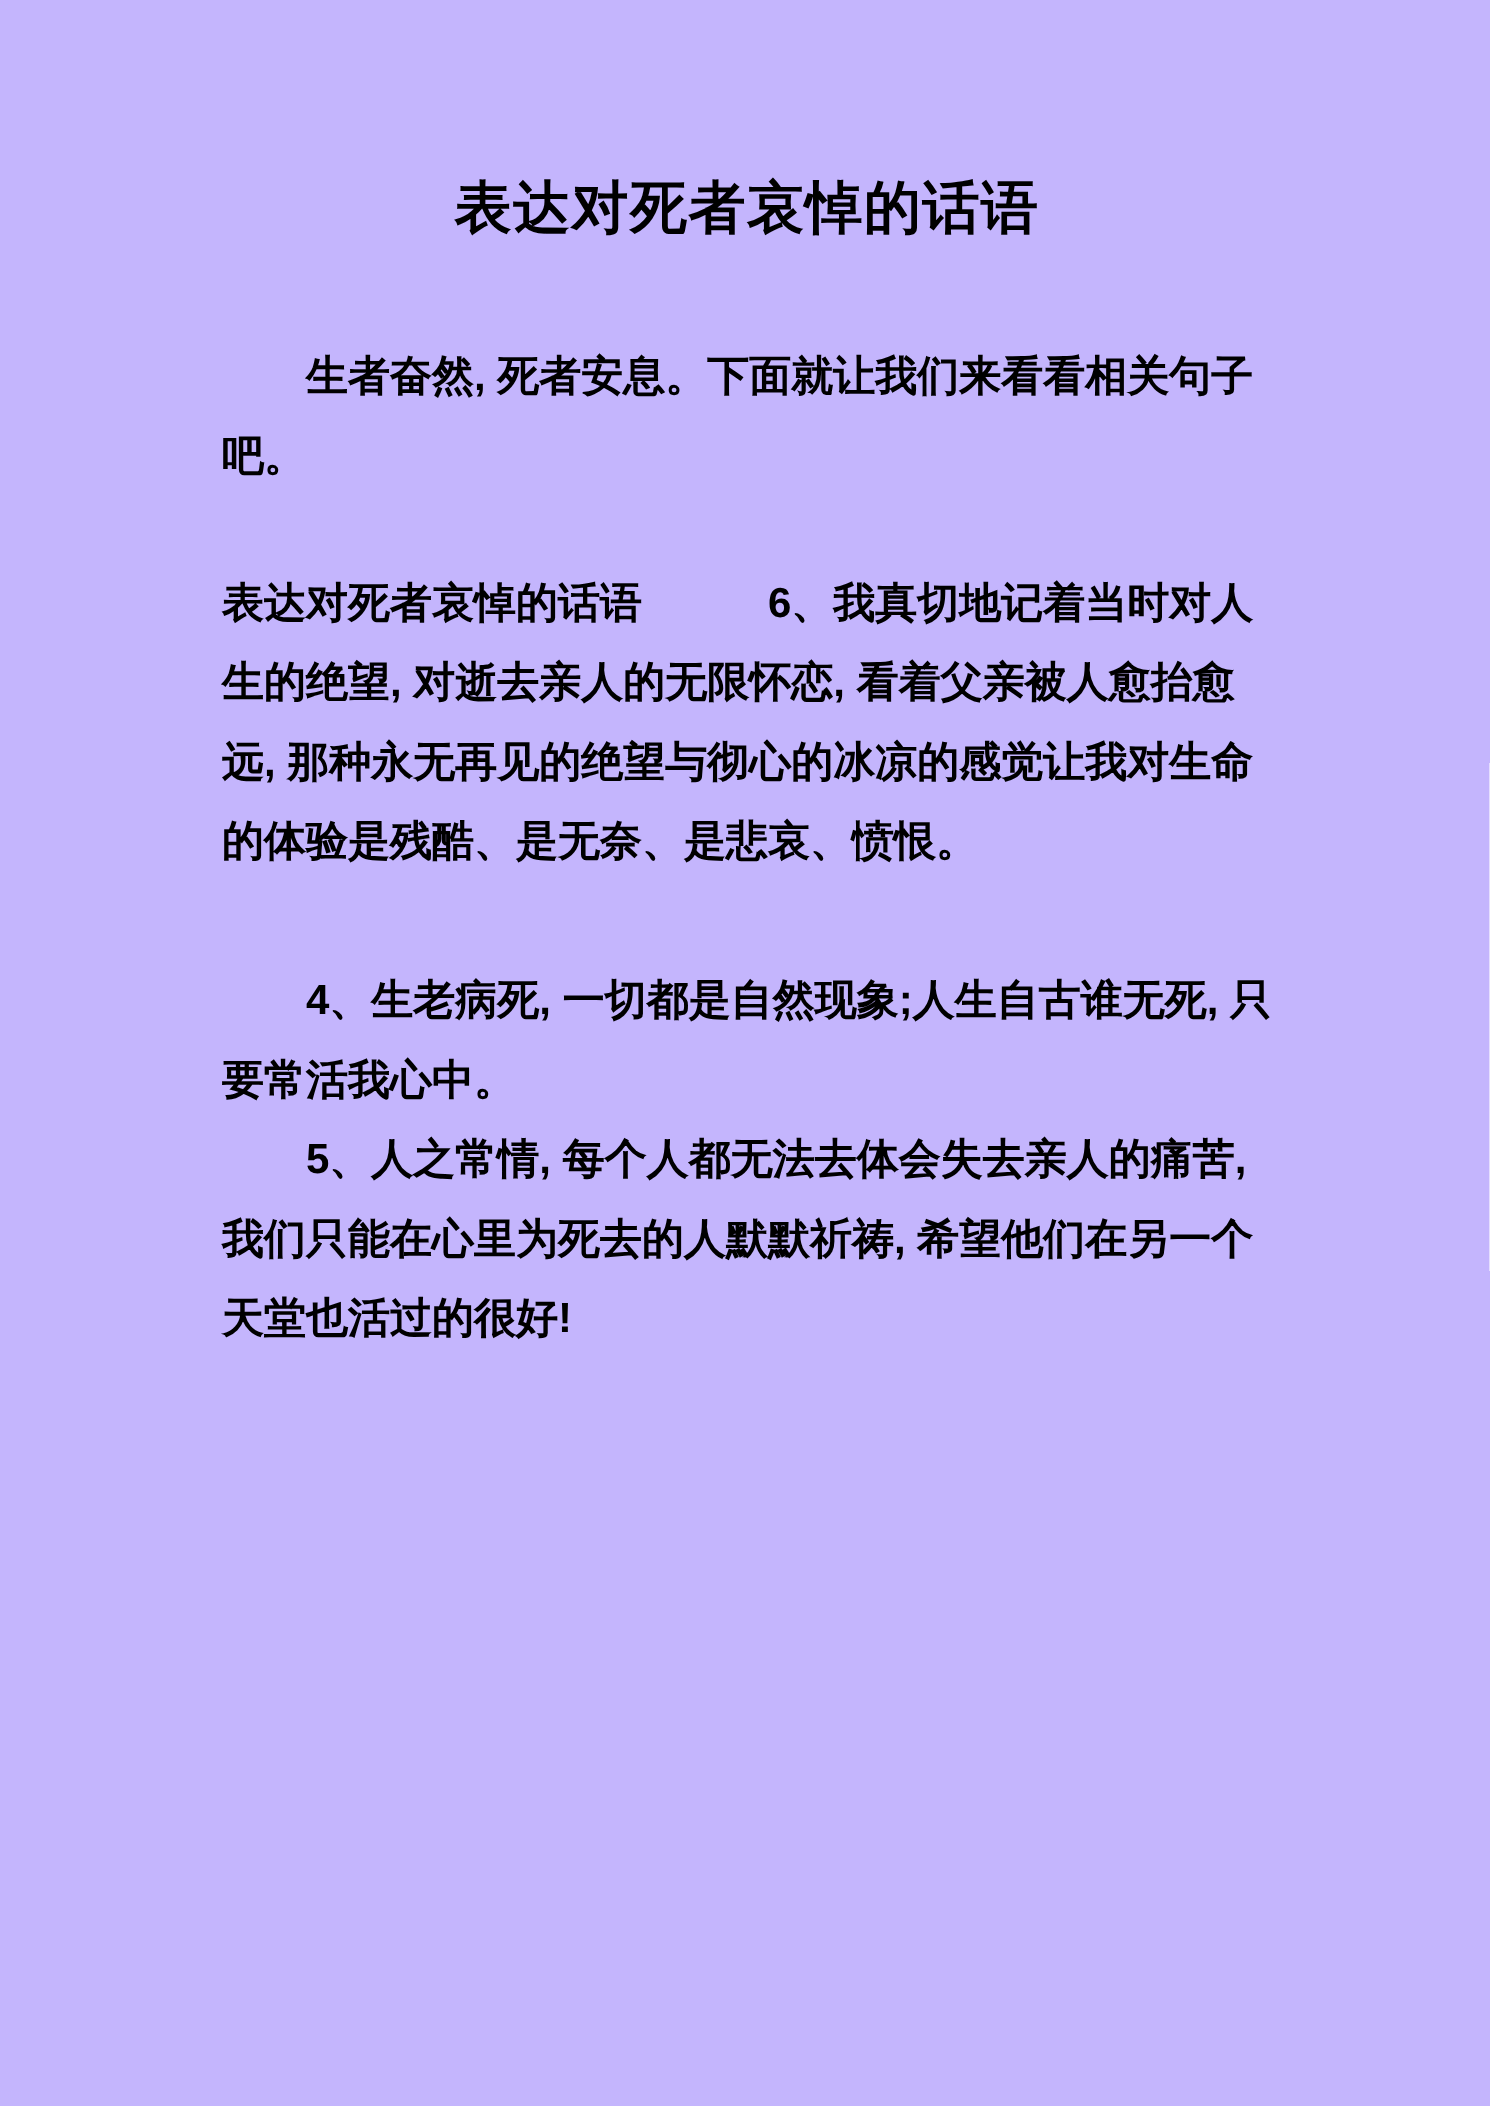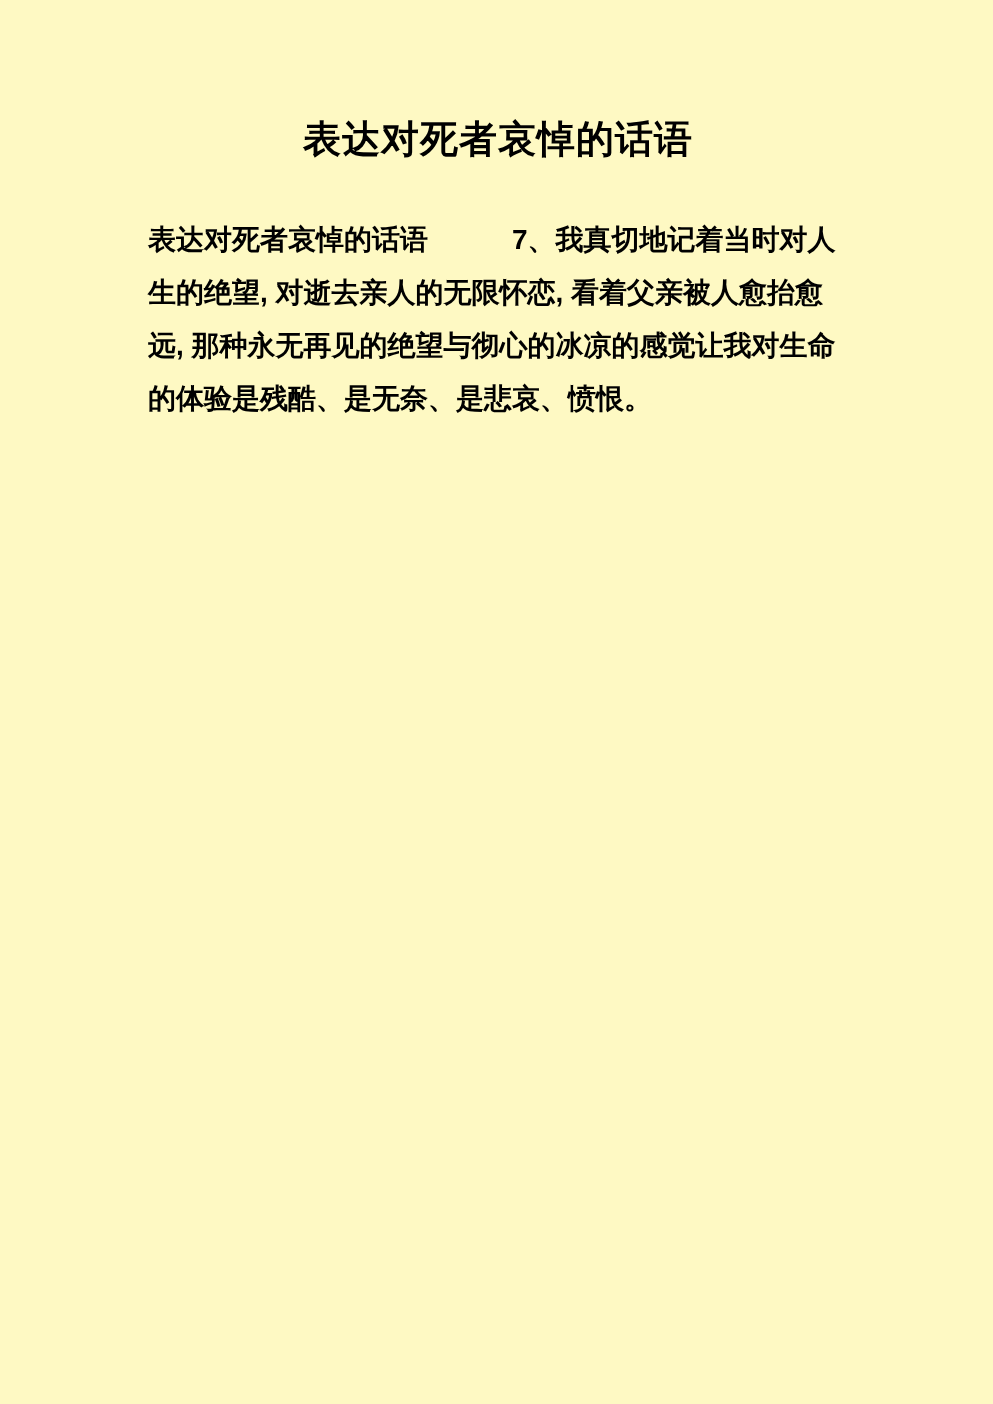--- a/index.html
+++ b/index.html
@@ -9,21 +9,21 @@
     color: #000000;
     font-family: "Liberation Sans", "DejaVu Sans", sans-serif;
   }
   .page {
     position: relative;
     width: 993px;
     height: 1404px;
     box-sizing: border-box;
     padding: 110px 145px 0 148px;
     overflow: hidden;
-    background: #fef9c3;
+    background: #c4b5fd;
   }
   .doc-title {
     margin: 0;
     text-align: center;
     font-family: "Liberation Serif", "DejaVu Serif", serif;
     font-weight: 700;
     font-size: 38px;
     line-height: 58px;
     letter-spacing: 1px;
     white-space: nowrap;
@@ -52,17 +52,20 @@
   .gap-before {
     margin-top: 53px;
   }
 </style>
 </head>
 <body>
 
 <div class="page">
   <h1 class="doc-title">表达对死者哀悼的话语</h1>
 
+  <p class="intro">生者奋然, 死者安息。下面就让我们来看看相关句子吧。</p>
 
   <div class="content">
-    <p class="para">表达对死者哀悼的话语　　　7、我真切地记着当时对人生的绝望, 对逝去亲人的无限怀恋, 看着父亲被人愈抬愈远, 那种永无再见的绝望与彻心的冰凉的感觉让我对生命的体验是残酷、是无奈、是悲哀、愤恨。</p>
+    <p class="para">表达对死者哀悼的话语　　　6、我真切地记着当时对人生的绝望, 对逝去亲人的无限怀恋, 看着父亲被人愈抬愈远, 那种永无再见的绝望与彻心的冰凉的感觉让我对生命的体验是残酷、是无奈、是悲哀、愤恨。</p>
+    <p class="para indent gap-before">4、生老病死, 一切都是自然现象;人生自古谁无死, 只要常活我心中。</p>
+    <p class="para indent">5、人之常情, 每个人都无法去体会失去亲人的痛苦, 我们只能在心里为死去的人默默祈祷, 希望他们在另一个天堂也活过的很好!</p>
   </div>
 </div>
 
 </body></html>

